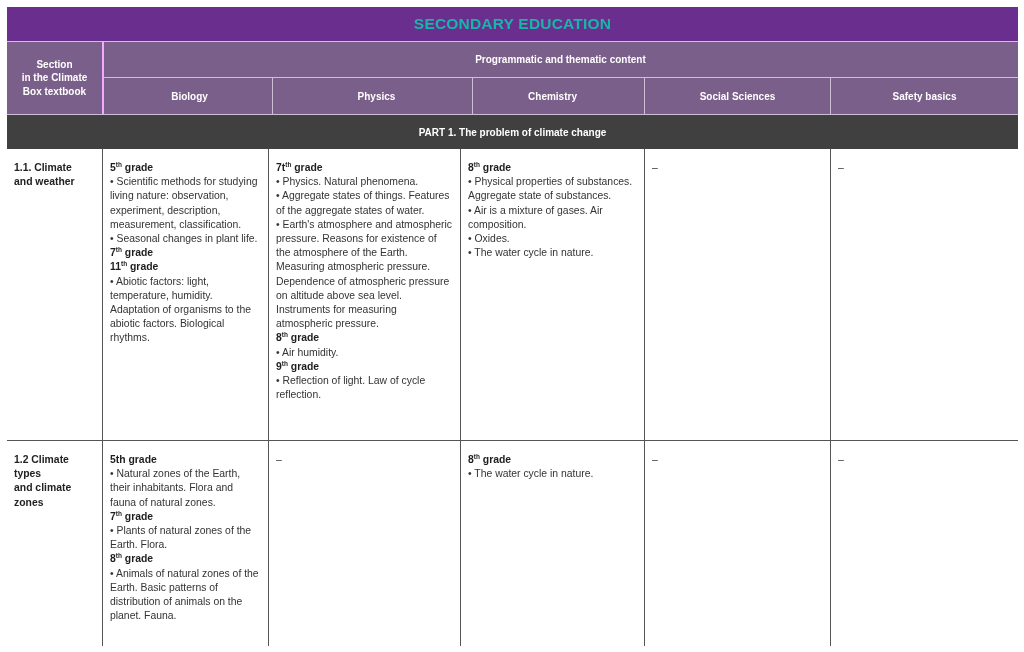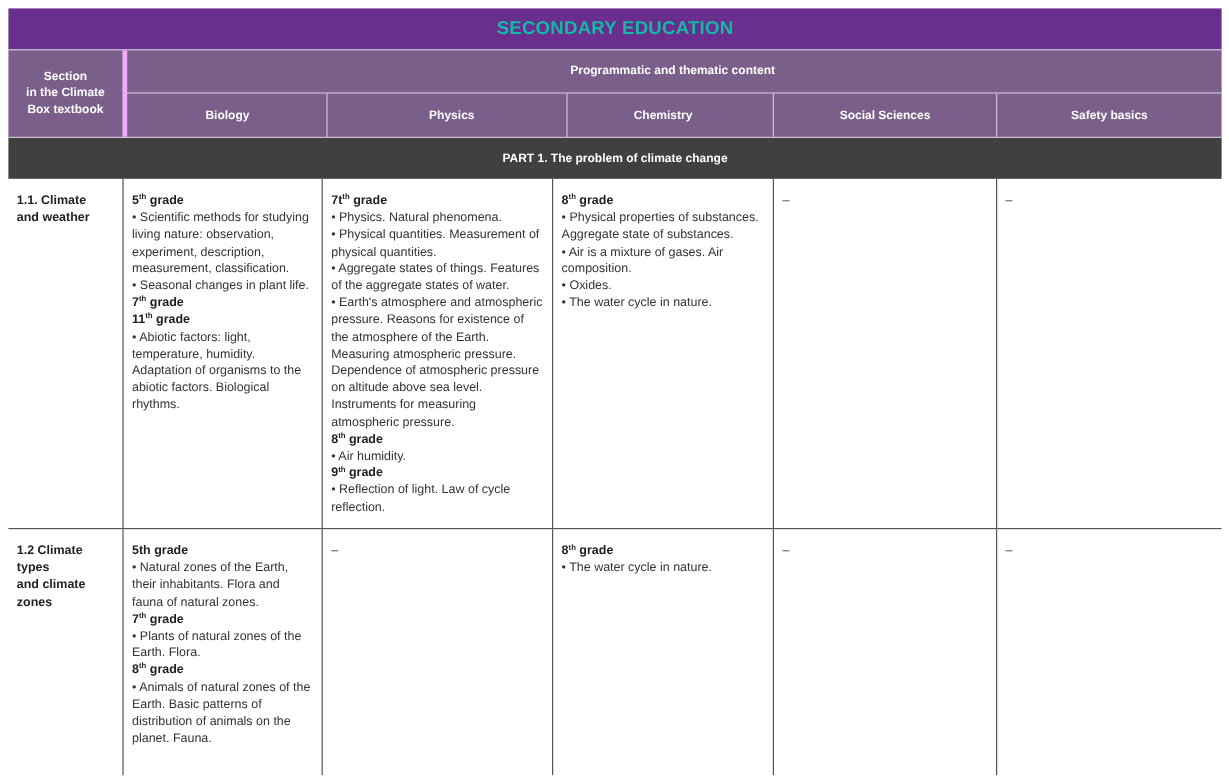--- a/index.html
+++ b/index.html
@@ -6,21 +6,21 @@
   body { width: 1024px; height: 652px; overflow: hidden; position: relative;
          font-family: "Liberation Sans", "DejaVu Sans", sans-serif; color: #2a2a2a; }
   .page { position: absolute; left: 7px; top: 7px; width: 1011px; }
   .title-bar { height: 34px; background: #6a2e8e; color: #14b8a6; font-weight: bold;
                font-size: 15.5px; display: flex; align-items: center; justify-content: center;
                letter-spacing: 0.2px; }
   .head { position: relative; height: 72px; background: #7b5f8b; border-top: 1px solid #cdbfd6; }
   .head .cell { position: absolute; color: #ffffff; font-weight: bold; font-size: 10px;
                 display: flex; align-items: center; justify-content: center; text-align: center; }
   .head .section-col { left: 0; top: 0; width: 95px; height: 72px; line-height: 13.5px;
-                       border-right: 4px solid #f0abfc; }
+                       border-right: 2px solid #f0abfc; }
   .head .prog { left: 96px; top: 0; width: 915px; height: 35px; border-bottom: 1px solid #cdbfd6; }
   .head .subj { top: 36px; height: 36px; border-right: 1px solid #cdbfd6; }
   .part-bar { height: 34px; background: #404040; color: #ffffff; font-weight: bold; font-size: 10px;
               display: flex; align-items: center; justify-content: center;
               border-top: 1px solid #cdbfd6; }
   .row { position: relative; }
   .row .c { position: absolute; top: 0; bottom: 0; box-sizing: border-box; padding: 12px 8px 0 7px;
             font-size: 10.4px; line-height: 14.2px; color: #333; }
   .row .c.vline { border-left: 1.5px solid #555; }
   .sec-label { font-weight: bold; color: #222; }
@@ -64,21 +64,20 @@
         <span class="grade">5<sup>th</sup> grade</span>
         <span class="item">• Scientific methods for studying living nature: observation, experiment, description, measurement, classification.</span>
         <span class="item">• Seasonal changes in plant life.</span>
         <span class="grade">7<sup>th</sup> grade</span>
         <span class="grade">11<sup>th</sup> grade</span>
         <span class="item">• Abiotic factors: light, temperature, humidity. Adaptation of organisms to the abiotic factors. Biological rhythms.</span>
       </div>
     <div class="c vline" style="left:261px;width:193px;">
         <span class="grade">7t<sup>th</sup> grade</span>
         <span class="item">• Physics. Natural phenomena.</span>
-        <span class="item">• Physical quantities. Measurement of physical quantities.</span>
         <span class="item">• Aggregate states of things. Features of the aggregate states of water.</span>
         <span class="item">• Earth's atmosphere and atmospheric pressure. Reasons for existence of the atmosphere of the Earth. Measuring atmospheric pressure. Dependence of atmospheric pressure on altitude above sea level. Instruments for measuring atmospheric pressure.</span>
         <span class="grade">8<sup>th</sup> grade</span>
         <span class="item">• Air humidity.</span>
         <span class="grade">9<sup>th</sup> grade</span>
         <span class="item">• Reflection of light. Law of cycle reflection.</span>
       </div>
     <div class="c vline" style="left:453px;width:185px;">
         <span class="grade">8<sup>th</sup> grade</span>
         <span class="item">• Physical properties of substances. Aggregate state of substances.</span>

